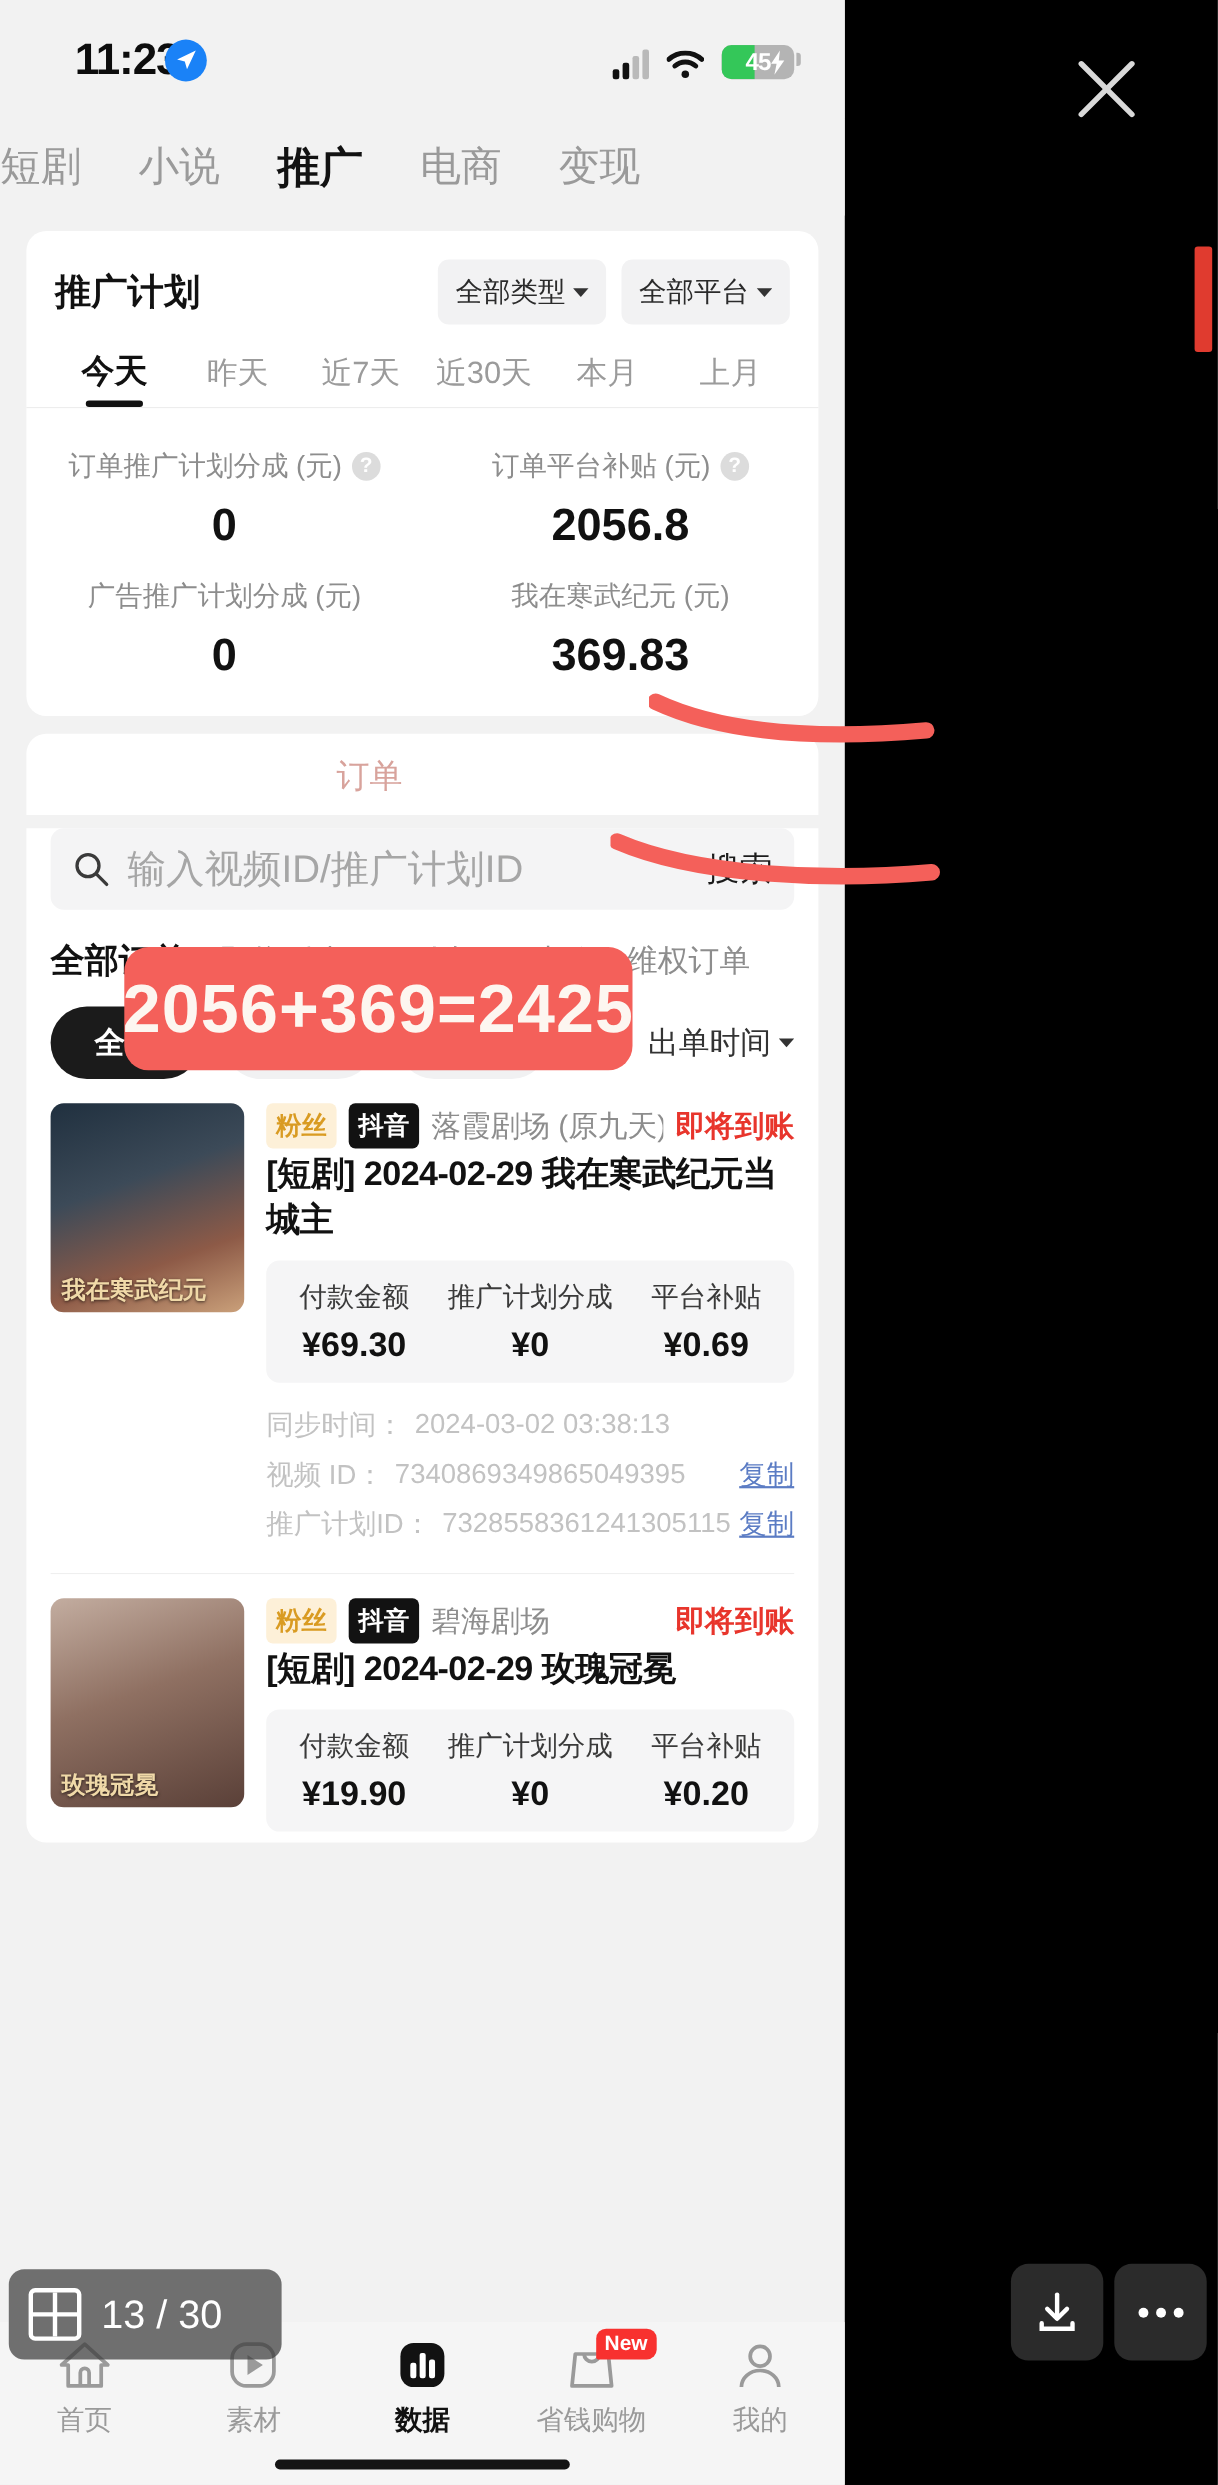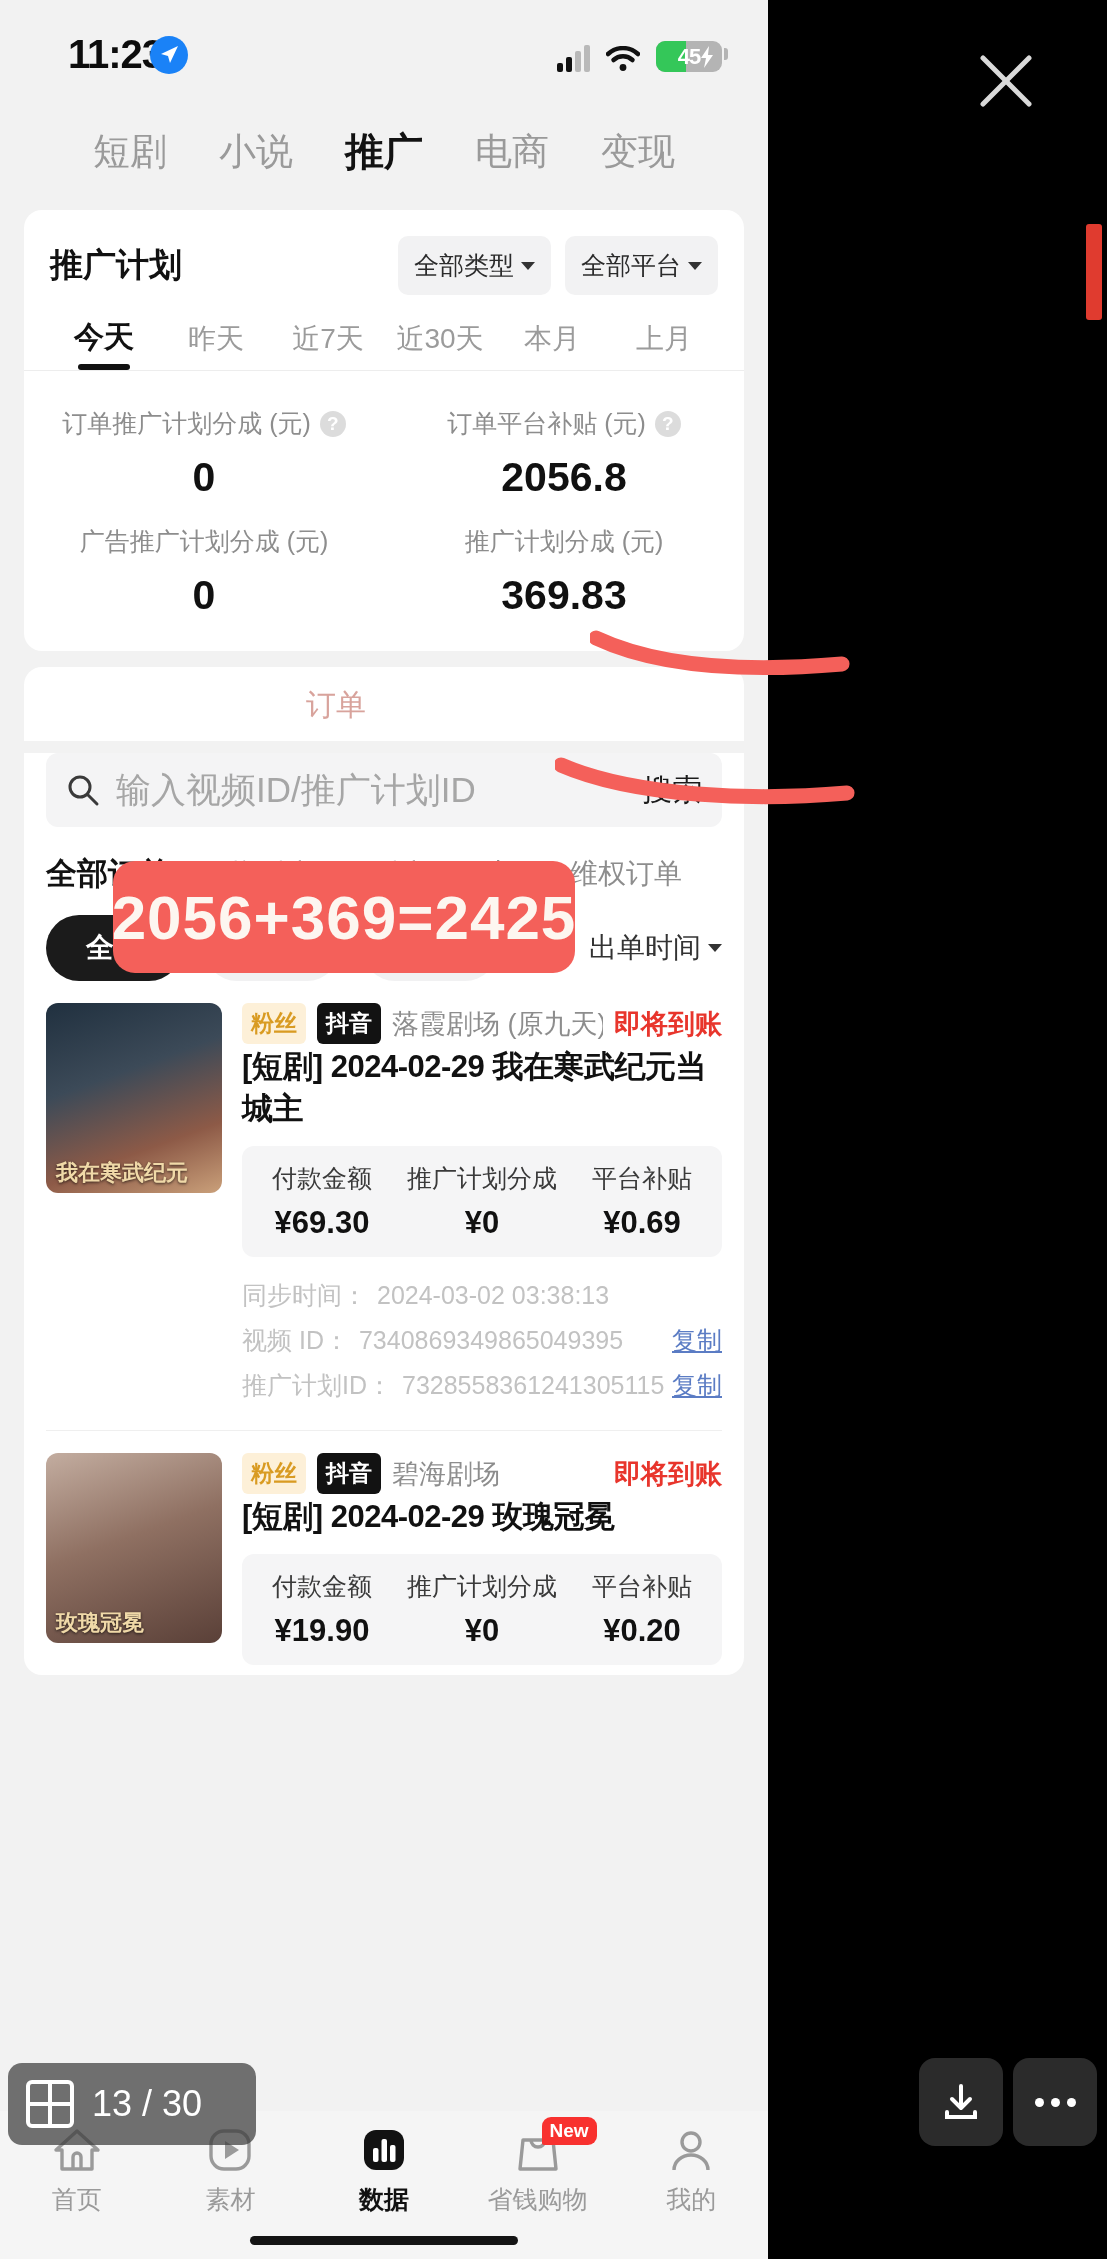--- a/index.html
+++ b/index.html
@@ -53,21 +53,21 @@
     font-size:22px; font-weight:bold; color:#fff; letter-spacing:-1px;
   }
   #battery .bolt { position:absolute; right:6px; top:4px; }
   #batt-nub {
     width:4px; height:12px; background:#b4b4b4; border-radius:0 3px 3px 0; align-self:center;
     margin-left:-14px;
   }
 
   
   #cattabs {
-    height:88px; display:flex; align-items:center; justify-content:center;
+    height:88px; display:flex; align-items:center; 
     gap:52px; background:#f2f2f2;
   }
   .cattab { font-size:37px; color:#9a9a9a; font-weight:500; }
   .cattab.active { color:#121212; font-weight:bold; font-size:39px; }
 
   
   #plancard {
     margin:14px 24px 0 24px; background:#fff; border-radius:18px;
     padding:0 0 22px 0;
   }
@@ -347,21 +347,21 @@
         <div class="val">2056.8</div>
       </div>
       <div class="stat">
         <div class="lbl">
           <span>广告推广计划分成 (元)</span>
         </div>
         <div class="val">0</div>
       </div>
       <div class="stat">
         <div class="lbl">
-          <span>推广计划分成 (元)</span>
+          <span>我在寒武纪元 (元)</span>
         </div>
         <div class="val">369.83</div>
       </div>
     </div>
   </div>
 
   <div id="behind">
     <div class="ghost">订单</div>
   </div>
 

